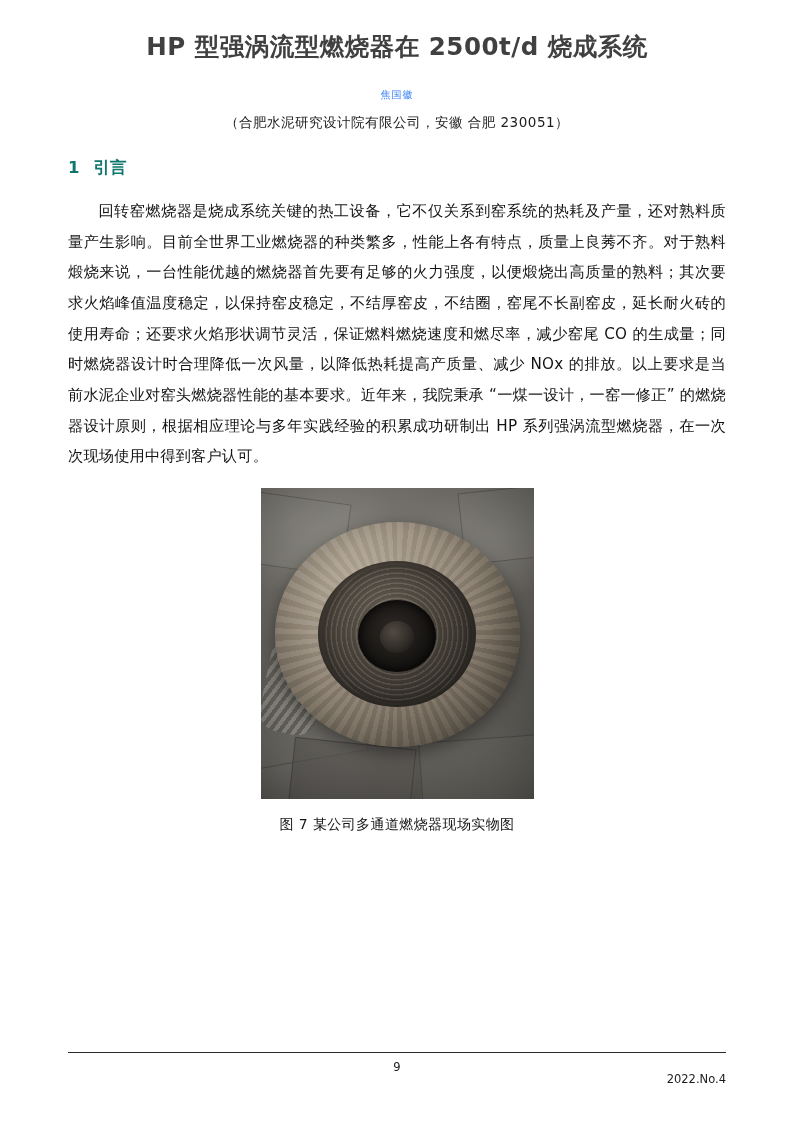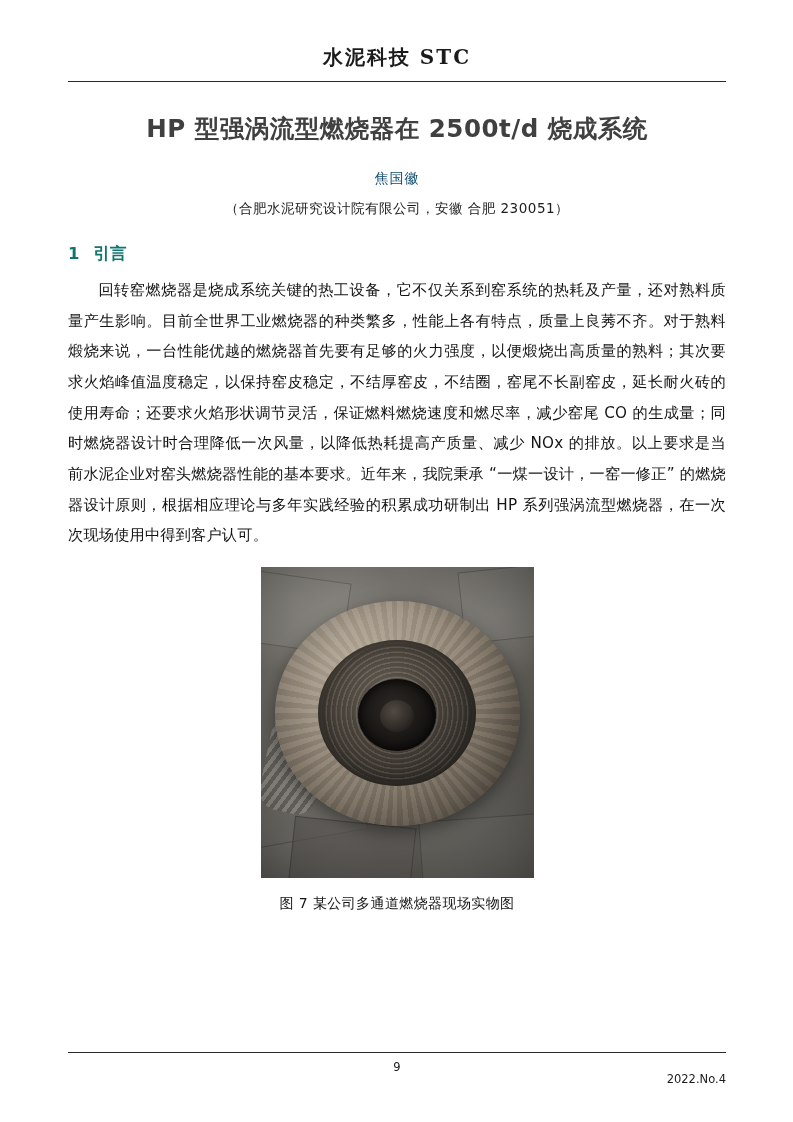--- a/index.html
+++ b/index.html
@@ -54,22 +54,22 @@
     font-family: "DejaVu Sans", sans-serif;
     font-size: 24.5px;
     font-weight: 700;
     line-height: 1.38;
     color: #404040;
     letter-spacing: 0.5px;
   }
   .author {
     margin-top: 24px;
     font-family: "DejaVu Sans", sans-serif;
-    font-size: 14px;
-    color: #0c4a6e;
+    font-size: 10px;
+    color: #3b82f6;
     letter-spacing: 1px;
   }
   .affiliation {
     margin-top: 12px;
     font-family: "DejaVu Sans", sans-serif;
     font-size: 13.5px;
     color: #1b1b1b;
     letter-spacing: 0.5px;
   }
 
@@ -79,21 +79,21 @@
     font-family: "DejaVu Sans", sans-serif;
     font-size: 16.5px;
     font-weight: 700;
     color: #0f766e;
   }
   .section-head .num {
     margin-right: 14px;
   }
 
   .body-text {
-    margin-top: 10px;
+    margin-top: 17px;
     font-family: "DejaVu Sans", sans-serif;
     font-size: 15.2px;
     line-height: 2.02;
     color: #141414;
     text-align: justify;
     text-justify: inter-ideograph;
     text-indent: 2em;
     letter-spacing: 0.2px;
   }
 
@@ -260,24 +260,20 @@
     right: 0;
     top: 12px;
   }
 </style>
 </head>
 <body>
 
 <div class="page">
   <div class="content">
 
-    <div class="header">
-      <div class="header-title">水泥科技  STC</div>
-      <div class="header-rule"></div>
-    </div>
 
     <div class="title-block">
       <div class="doc-title">HP 型强涡流型燃烧器在 2500t/d 烧成系统</div>
       <div class="author">焦国徽</div>
       <div class="affiliation">（合肥水泥研究设计院有限公司，安徽  合肥  230051）</div>
     </div>
 
     <div class="section-head">
       <span class="num">1</span><span>引言</span>
     </div>

